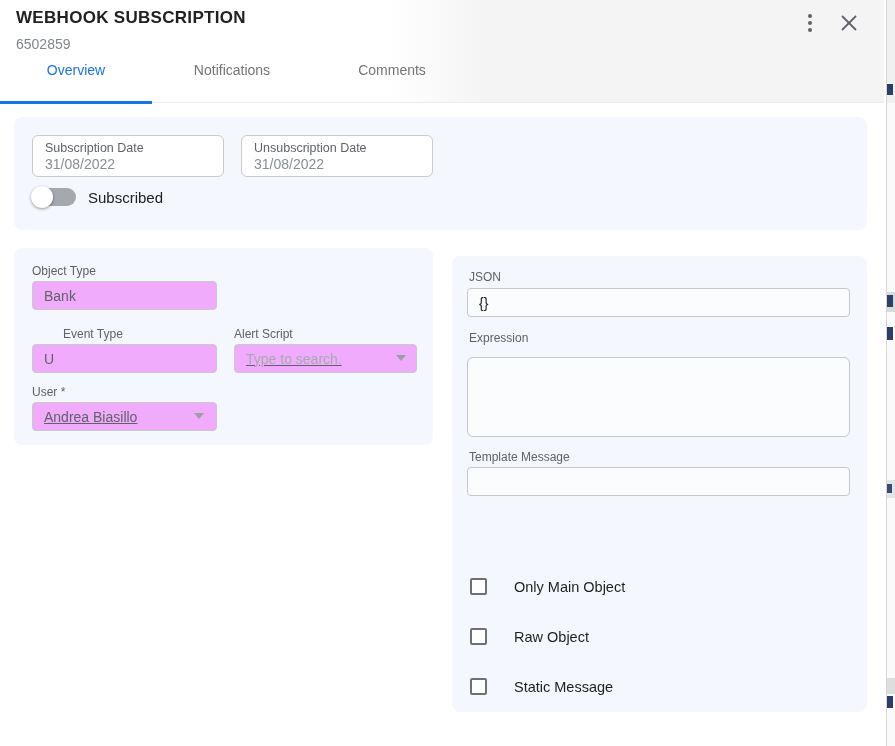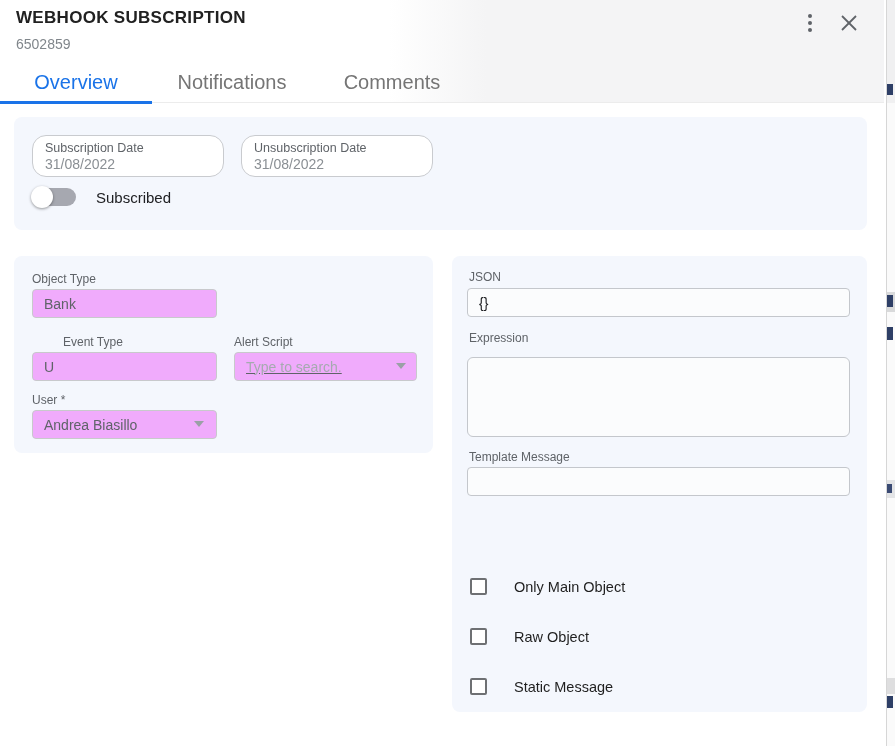--- a/index.html
+++ b/index.html
@@ -35,57 +35,57 @@
   .close-btn {
     position: absolute; left: 838px; top: 12px; width: 22px; height: 22px; cursor: pointer;
   }
   .close-btn svg { width: 100%; height: 100%; }
 
   
   .tabs {
     position: absolute; left: 0; top: 62px; height: 41px; display: flex;
   }
   .tab {
-    height: 41px; display: flex; align-items: center; justify-content: center;
-    font-size: 20px; color: #757575; cursor: pointer; position: relative;
+    height: 41px; display: flex; align-items: flex-start; justify-content: center;
+    font-size: 14px; color: #757575; cursor: pointer; position: relative;
   }
   .tab.t0 { width: 152px; }
   .tab.t1 { width: 160px; }
   .tab.t2 { width: 160px; }
   .tab.active { color: #1a73e8; font-weight: 500; }
   .tab.active::after {
     content: ""; position: absolute; left: 0; right: 0; bottom: -1px; height: 3px;
     background: #1a73e8;
   }
 
   
   .panel { position: absolute; background: #f4f7fd; border-radius: 8px; }
   .panel-sub  { left: 14px;  top: 117px; width: 853px; height: 113px; }
-  .panel-left { left: 14px;  top: 256px; width: 419px; height: 197px; }
+  .panel-left { left: 14px;  top: 248px; width: 419px; height: 197px; }
   .panel-right{ left: 452px; top: 256px; width: 415px; height: 456px; }
 
   
   .date-box {
     position: absolute; top: 18px; width: 192px; height: 42px;
-    background: #ffffff; border: 1px solid #c9cbcf; border-radius: 14px;
+    background: #ffffff; border: 1px solid #c9cbcf; border-radius: 6px;
     padding: 5px 12px; cursor: text;
   }
   .date-box .lbl { font-size: 12.5px; font-weight: 500; color: #5f6368; display: block; }
   .date-box .val { font-size: 14px; color: #8a8f94; display: block; margin-top: 1px; }
 
   
   .toggle-row { position: absolute; left: 18px; top: 71px; display: flex; align-items: center; cursor: pointer; }
   .toggle-track {
     width: 44px; height: 18px; border-radius: 9px; background: #a6a8b0; position: relative;
   }
   .toggle-knob {
     position: absolute; left: -1px; top: -2px; width: 22px; height: 22px; border-radius: 50%;
     background: #ffffff; box-shadow: 0 1px 3px rgba(0,0,0,.4);
   }
-  .toggle-label { margin-left: 20px; font-size: 15px; color: #202124; }
+  .toggle-label { margin-left: 12px; font-size: 15px; color: #202124; }
 
   
   .f-label { position: absolute; font-size: 12px; color: #5f6368; }
   .f-input {
     position: absolute; height: 29px; border-radius: 4px; border: 1px solid #c8c9cc;
     font-family: "Liberation Sans", sans-serif; font-size: 14px; padding: 0 11px; outline: none;
   }
   .f-disabled { background: #f0abfc; color: #5f6368; }
   .f-disabled::placeholder { color: #a5aab0; }
   .f-white { background: #fbfcfd; color: #202124; border-color: #c4c7cc; }
@@ -168,21 +168,21 @@
   <input class="f-input f-disabled" style="left: 18px; top: 33px; width: 185px;" disabled="" value="Bank">
 
   <div class="f-label" style="left:18px; top:79px;margin-left:31px;">Event Type</div>
   <input class="f-input f-disabled" style="left: 18px; top: 96px; width: 185px;" disabled="" value="U">
 
   <div class="f-label" style="left:220px; top:79px;">Alert Script</div>
   <input class="f-input f-disabled" style="left: 220px; top: 96px; width: 183px; text-decoration: underline;" disabled="" placeholder="Type to search.">
   <span class="dd-arrow" style="left:382px; top:107px;"></span>
 
   <div class="f-label" style="left:18px; top:137px;">User *</div>
-  <input class="f-input f-disabled" style="left: 18px; top: 154px; width: 185px;" disabled="" value="Andrea Biasillo">
+  <input class="f-input f-disabled" style="left: 18px; top: 154px; width: 185px; text-decoration: underline;" disabled="" value="Andrea Biasillo">
   <span class="dd-arrow" style="left:180px; top:165px;"></span>
 </div>
 
 <div class="panel panel-right">
   <div class="f-label" style="left:17px; top:14px;">JSON</div>
   <input class="f-input f-white" style="left: 15px; top: 32px; width: 383px;" value="{}">
 
   <div class="f-label" style="left:17px; top:75px;">Expression</div>
   <textarea class="f-area" style="left: 15px; top: 101px; width: 383px; height: 80px;"></textarea>
 

